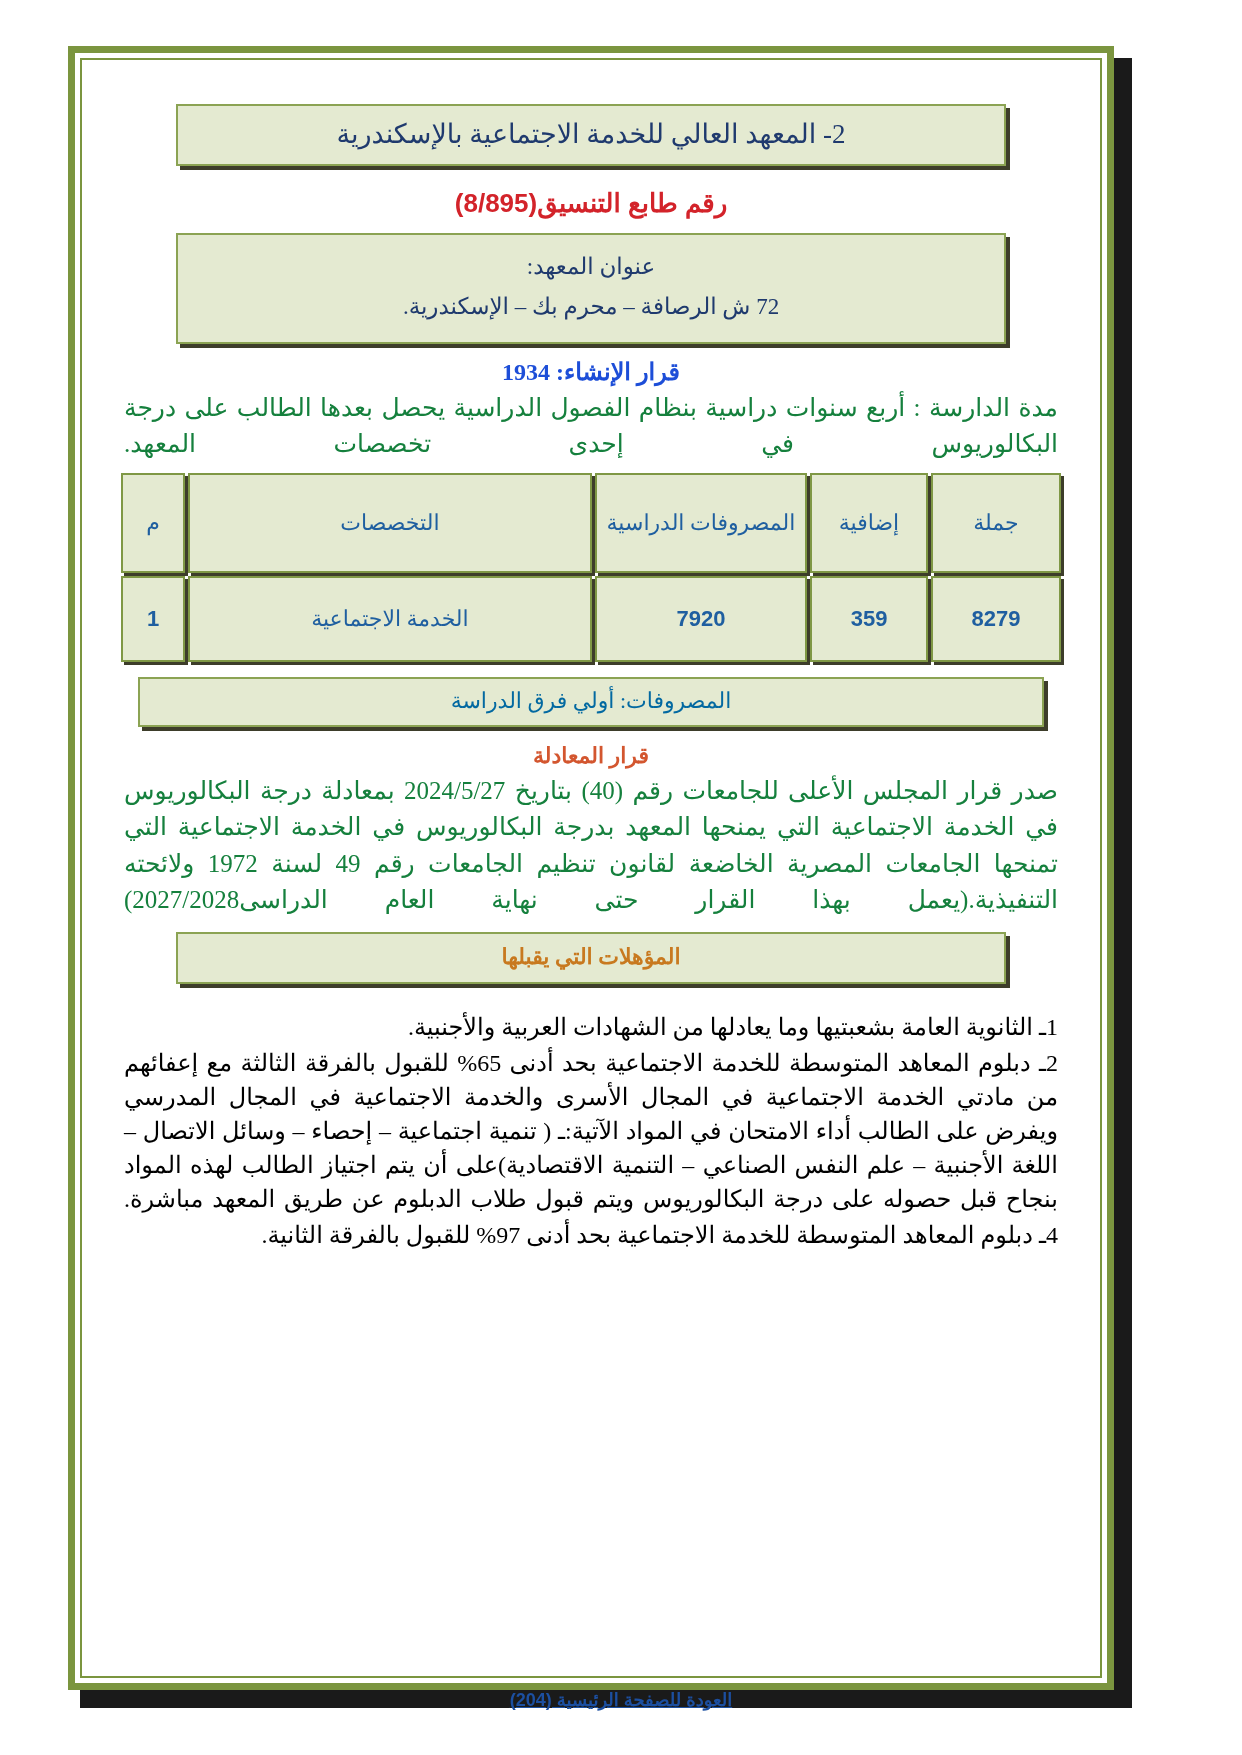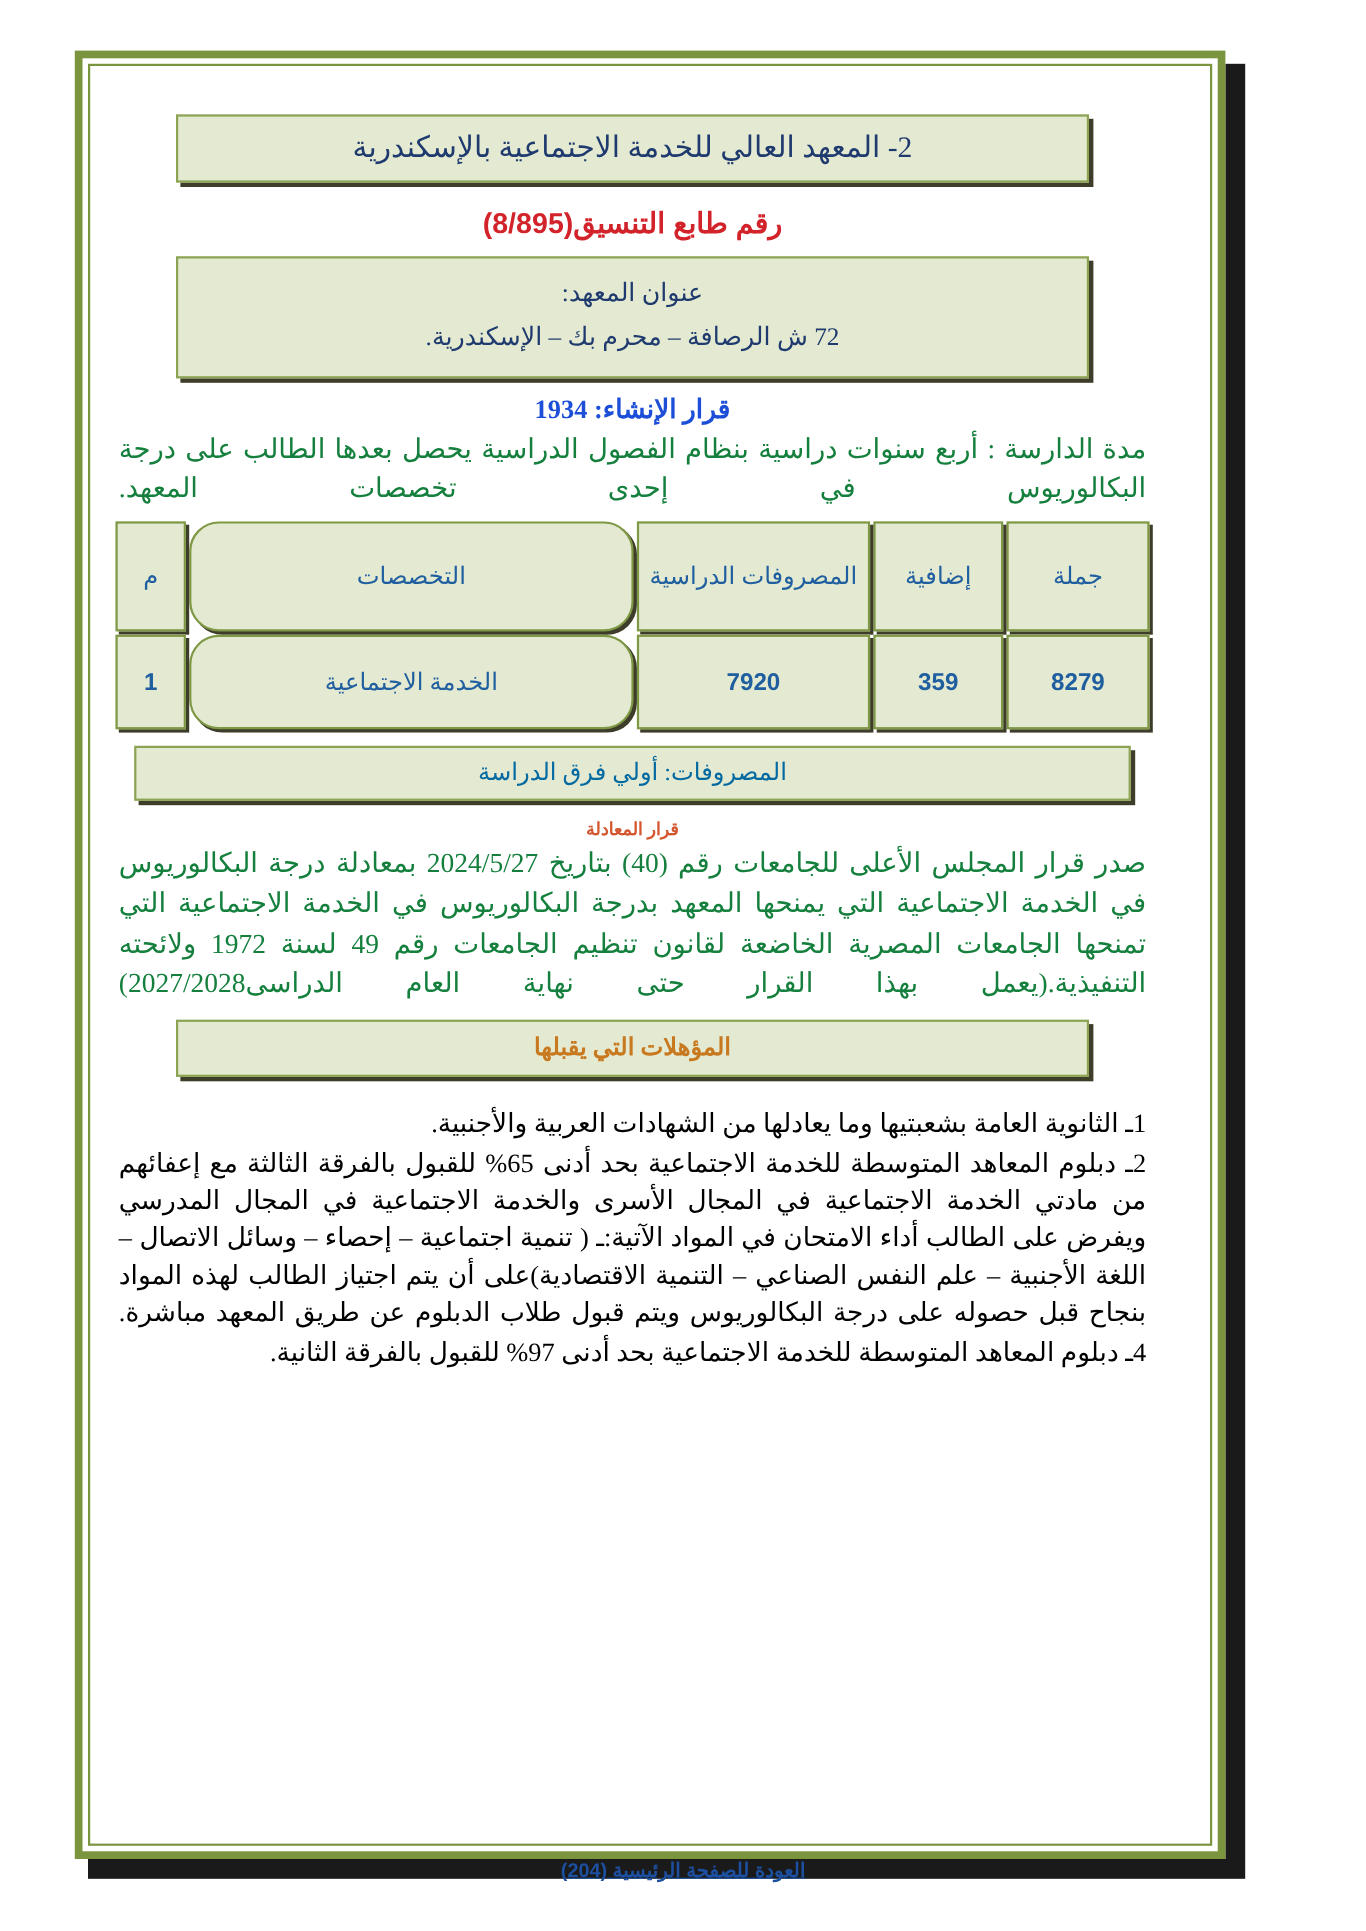--- a/index.html
+++ b/index.html
@@ -42,21 +42,21 @@
     top: 58px;
     width: 1022px;
     height: 1620px;
     border: 2px solid #7b953f;
     background: #ffffff;
     box-sizing: border-box;
   }
 
   .content {
     position: absolute;
-    left: 84px;
+    left: 100px;
     top: 80px;
     width: 982px;
     height: 1580px;
     box-sizing: border-box;
     padding: 0 18px;
   }
 
   
   .box {
     background: #e4ead1;
@@ -138,35 +138,35 @@
     font-size: 22px;
     height: 62px;
   }
   td.num {
     font-family: "Liberation Sans", sans-serif;
     font-weight: bold;
     font-size: 27px;
     color: #1f5fa0;
   }
   .c-m      { width: 56px; }
-  .c-spec   { width: 420px; border-radius: 27px; }
+  .c-spec   { width: 420px; }
   .c-tuition{ width: 210px; }
   .c-extra  { width: 110px; }
   .c-total  { width: 125px; }
 
   .fees-note {
     margin: 12px 20px 0 20px;
     padding: 9px 10px 11px 10px;
     font-size: 22px;
   }
 
   .sect-red {
     text-align: center;
     margin: 16px 0 4px 0;
-    font-size: 16px;
+    font-size: 22px;
     font-weight: bold;
     color: #d3562f;
     direction: rtl;
   }
 
   .qual-box {
     margin: 14px 58px 0 58px;
     padding: 10px 10px 12px 10px;
     font-size: 22px;
     font-weight: bold;

